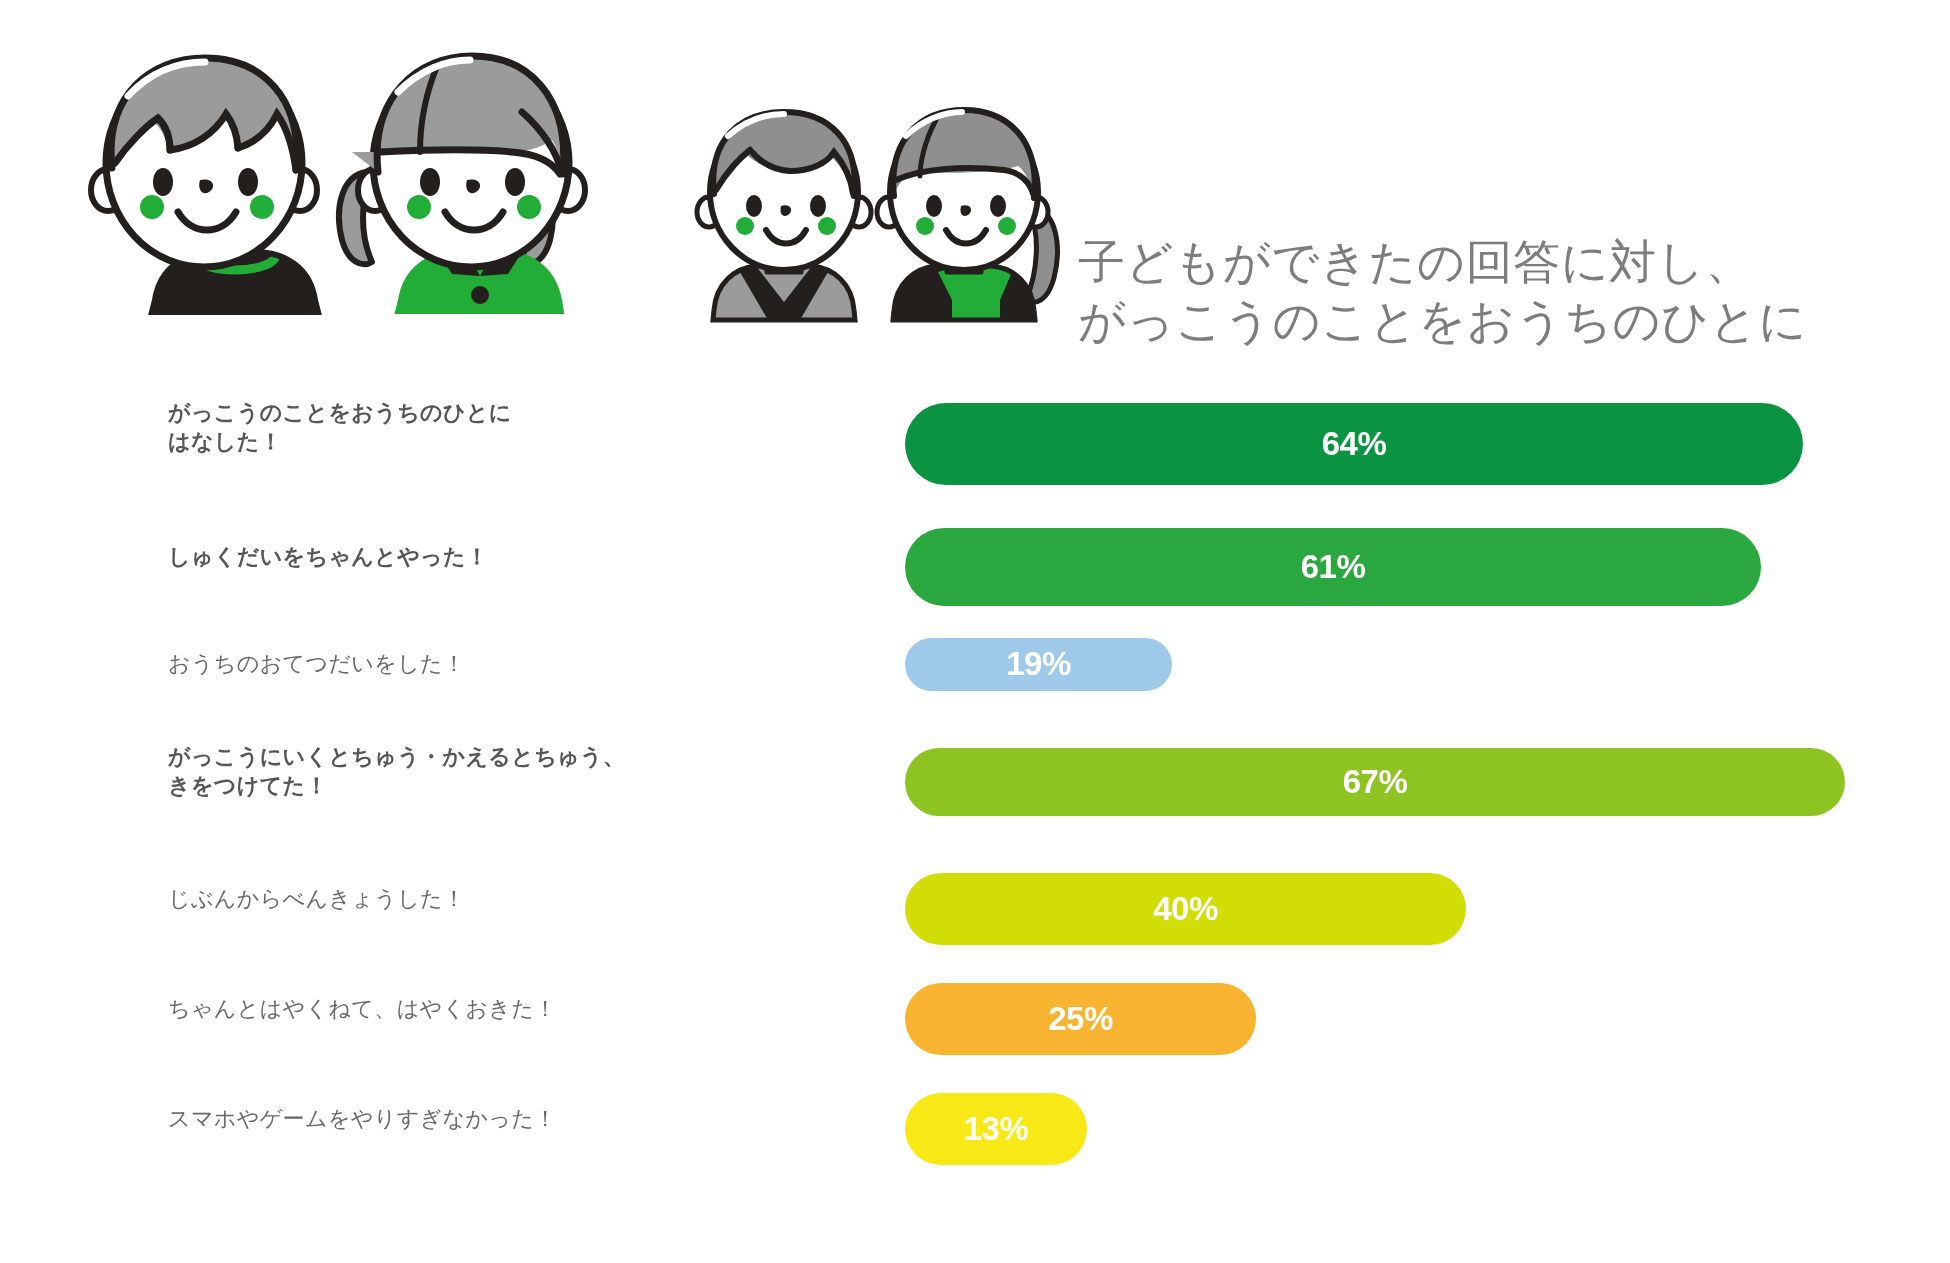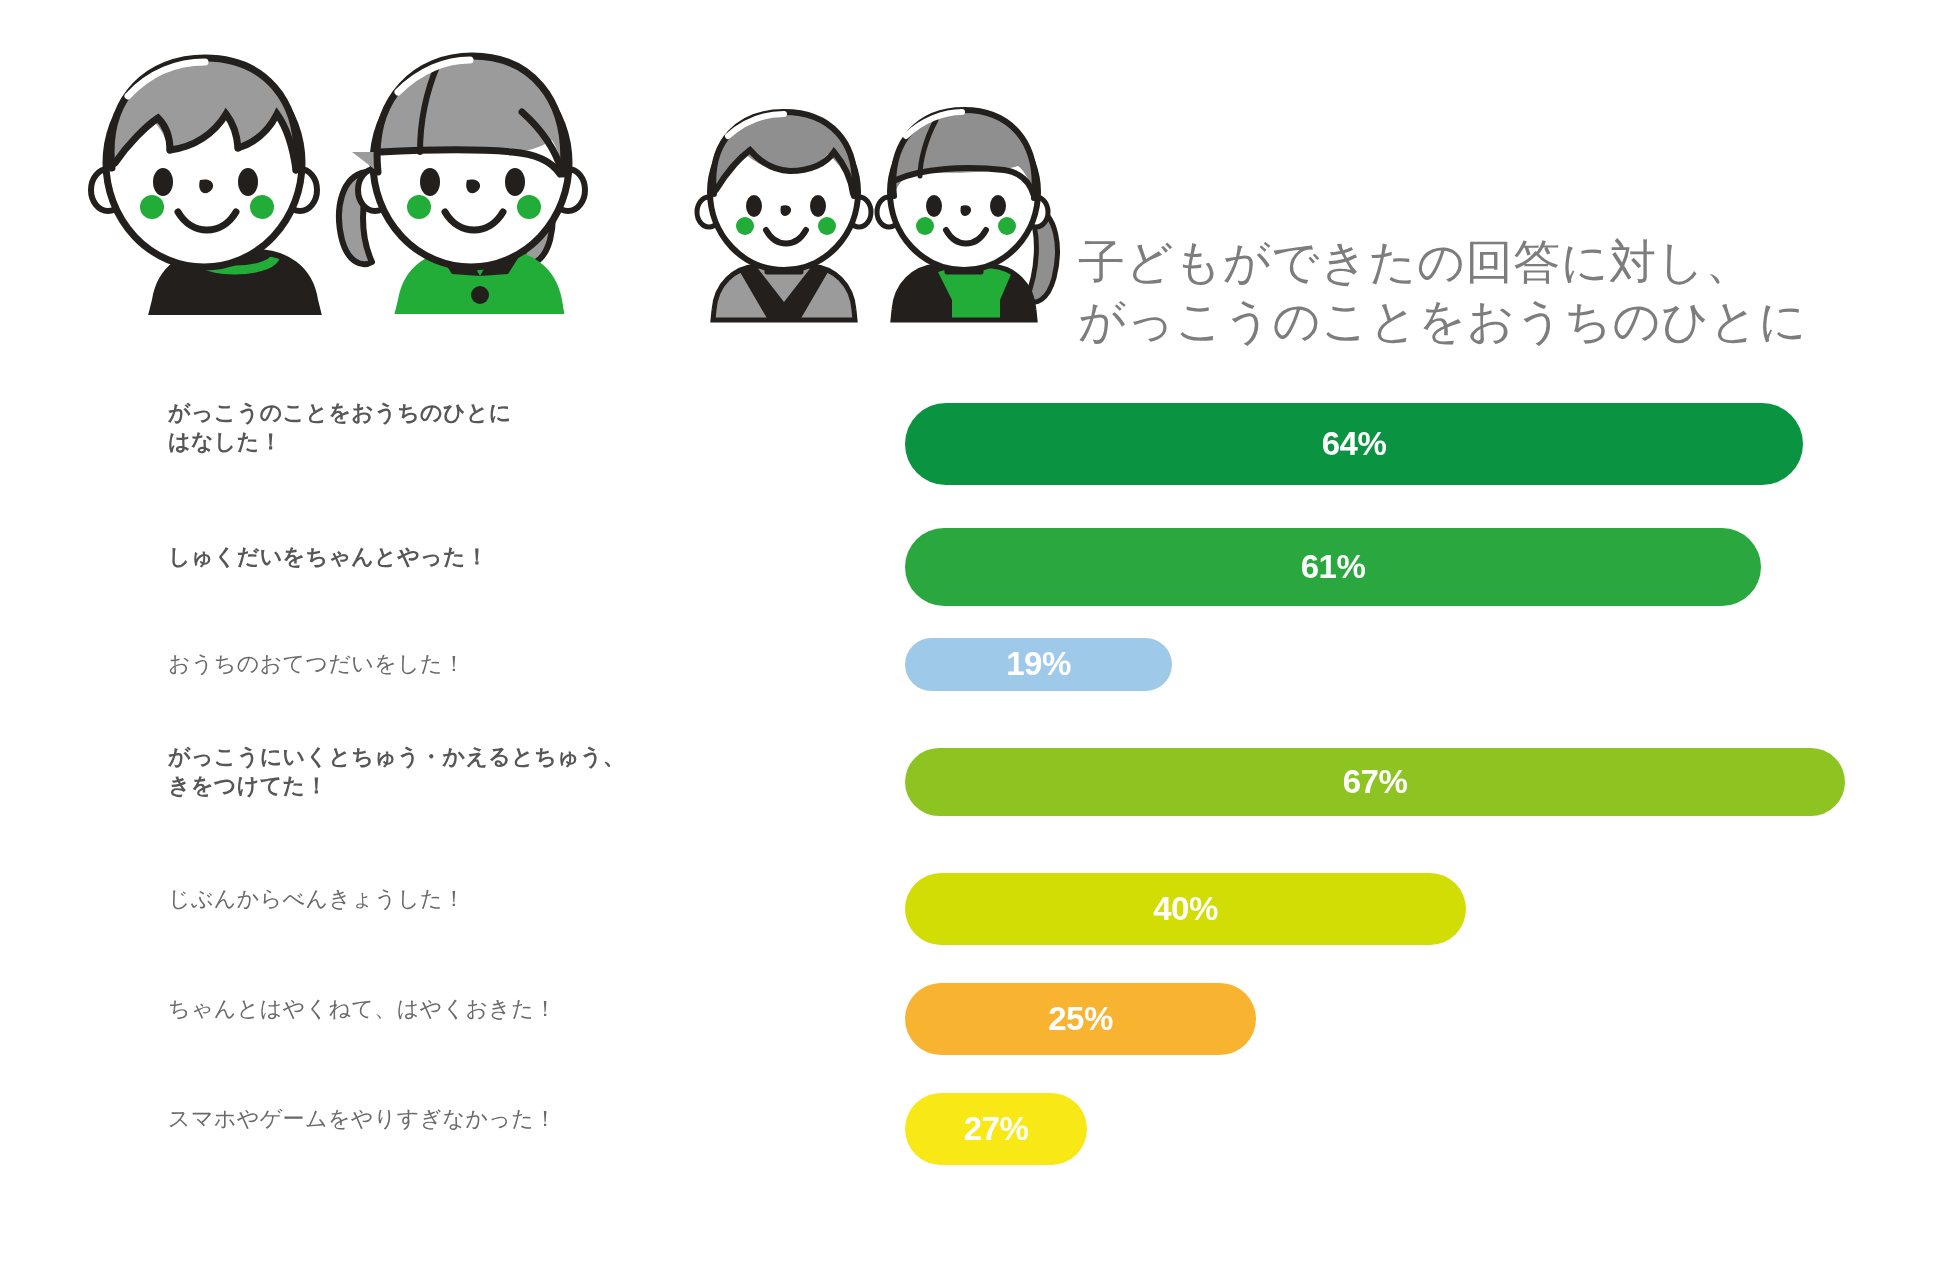--- a/index.html
+++ b/index.html
@@ -255,18 +255,18 @@
       </div>
       <div class="row">
         <div class="row-label reg" style="top: 600px;">ちゃんとはやくねて、はやくおきた！</div>
         <div class="bar" style="top: 588px; height: 72px; width: 351px; background: rgb(248, 180, 49);">
           <span class="bar-value">25%</span>
         </div>
       </div>
       <div class="row">
         <div class="row-label reg" style="top: 710px;">スマホやゲームをやりすぎなかった！</div>
         <div class="bar" style="top: 698px; height: 72px; width: 182px; background: rgb(247, 232, 22);">
-          <span class="bar-value">27%</span>
+          <span class="bar-value">13%</span>
         </div>
       </div>
     </div>
 
 </div>
 
 </body></html>

